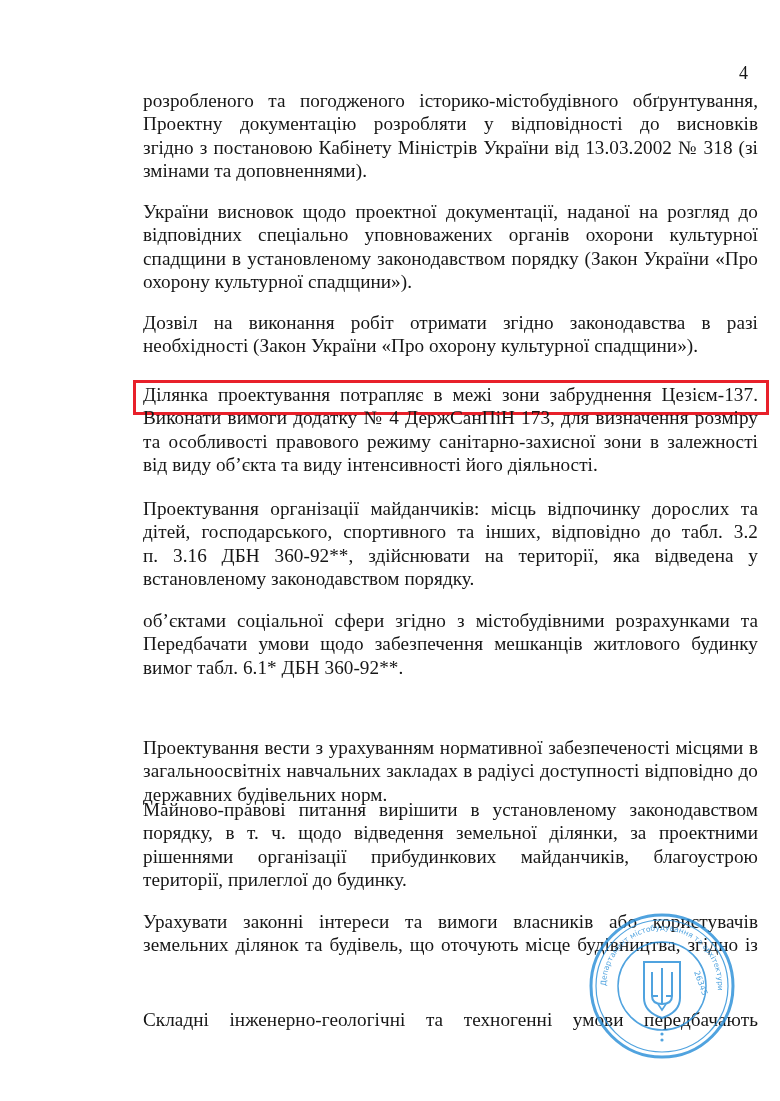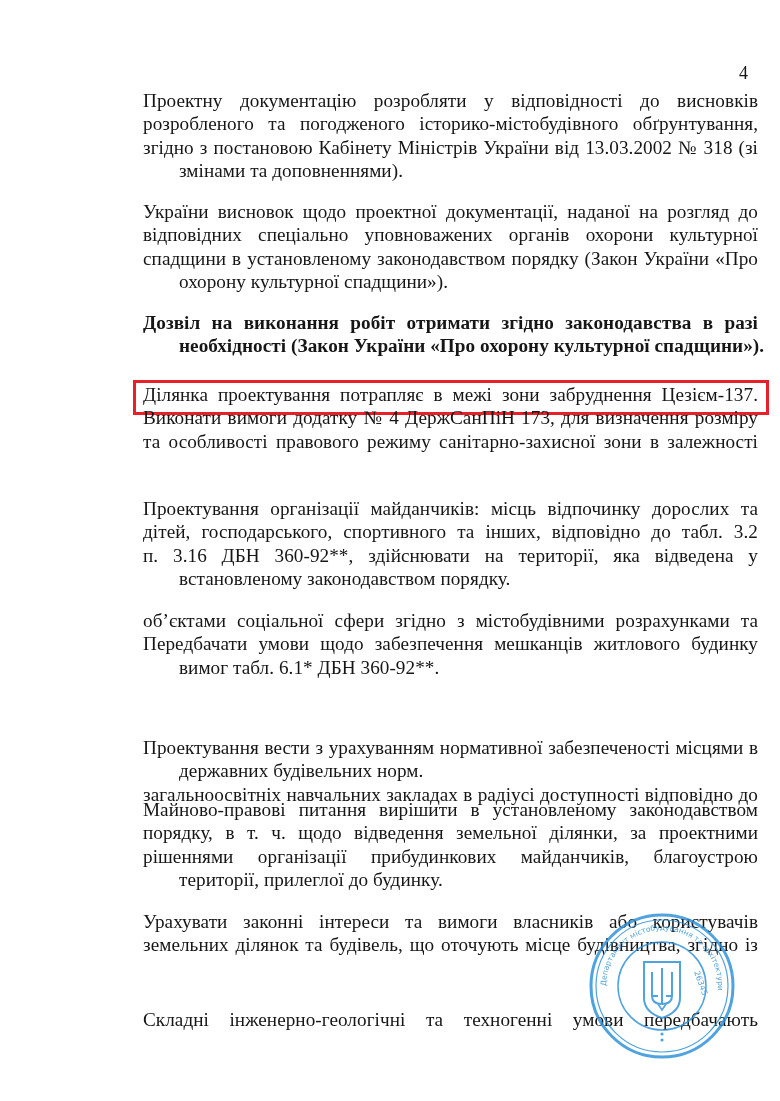--- a/index.html
+++ b/index.html
@@ -15,80 +15,81 @@
     font-size: 18px; text-align: right;
   }
   .para {
     position: absolute; left: 143px; width: 615px;
     font-size: 19.2px; line-height: 23.4px;
     text-align: justify;
     text-align-last: left;
     letter-spacing: 0.05px;
   }
   .para .line { display: block; text-align: justify; text-align-last: justify; white-space: nowrap; }
-  .para .line.last { text-align-last: left; margin-left: 36px; }
+  .para .line.last { text-align-last: left; }
   .highlight-box {
     position: absolute; left: 133px; top: 380px; width: 630px; height: 29px;
     border: 3px solid #e8202a; box-sizing: content-box;
   }
   .stamp {
     position: absolute; left: 588px; top: 912px; width: 148px; height: 148px;
     opacity: 0.82;
   }
 </style>
 </head>
 <body>
 
 <div class="page">
 
   <div class="page-number">4</div>
 
   <div class="para" style="top:89px;">
+    <span class="line">розробленого та погодженого історико-містобудівного обґрунтування,</span>
     <span class="line">Проектну документацію розробляти у відповідності до висновків</span>
-    <span class="line">розробленого та погодженого історико-містобудівного обґрунтування,</span>
     <span class="line">згідно з постановою Кабінету Міністрів України від 13.03.2002 № 318 (зі</span>
     <span class="line last">змінами та доповненнями).</span>
   </div>
 
   <div class="para" style="top:200px;">
     <span class="line">України висновок щодо проектної документації, наданої на розгляд до</span>
     <span class="line">відповідних спеціально уповноважених органів охорони культурної</span>
     <span class="line">спадщини в установленому законодавством порядку (Закон України «Про</span>
     <span class="line last">охорону культурної спадщини»).</span>
   </div>
 
-  <div class="para" style="top:311px;font-weight:bold;">
+  <div class="para" style="top:311px;">
     <span class="line">Дозвіл на виконання робіт отримати згідно законодавства в разі</span>
     <span class="line last">необхідності (Закон України «Про охорону культурної спадщини»).</span>
   </div>
 
   <div class="highlight-box"></div>
   <div class="para" style="top:383px;">
     <span class="line">Ділянка проектування потрапляє в межі зони забруднення Цезієм-137.</span>
     <span class="line">Виконати вимоги додатку № 4 ДержСанПіН 173, для визначення розміру</span>
     <span class="line">та особливості правового режиму санітарно-захисної зони в залежності</span>
+    <span class="line last">від виду об’єкта та виду інтенсивності його діяльності.</span>
   </div>
 
   <div class="para" style="top:497px;">
     <span class="line">Проектування організації майданчиків: місць відпочинку дорослих та</span>
     <span class="line">дітей, господарського, спортивного та інших, відповідно до табл. 3.2</span>
     <span class="line">п. 3.16 ДБН 360-92**, здійснювати на території, яка відведена у</span>
     <span class="line last">встановленому законодавством порядку.</span>
   </div>
 
   <div class="para" style="top:609px;">
     <span class="line">об’єктами соціальної сфери згідно з містобудівними розрахунками та</span>
     <span class="line">Передбачати умови щодо забезпечення мешканців житлового будинку</span>
     <span class="line last">вимог табл. 6.1* ДБН 360-92**.</span>
   </div>
 
   <div class="para" style="top:736px;">
     <span class="line">Проектування вести з урахуванням нормативної забезпеченості місцями в</span>
+    <span class="line">загальноосвітніх навчальних закладах в радіусі доступності відповідно до</span>
     <span class="line last">державних будівельних норм.</span>
-    <span class="line">загальноосвітніх навчальних закладах в радіусі доступності відповідно до</span>
   </div>
 
   <div class="para" style="top:798px;">
     <span class="line">Майново-правові питання вирішити в установленому законодавством</span>
     <span class="line">порядку, в т. ч. щодо відведення земельної ділянки, за проектними</span>
     <span class="line">рішеннями організації прибудинкових майданчиків, благоустрою</span>
     <span class="line last">території, прилеглої до будинку.</span>
   </div>
 
   <div class="para" style="top:910px;">

